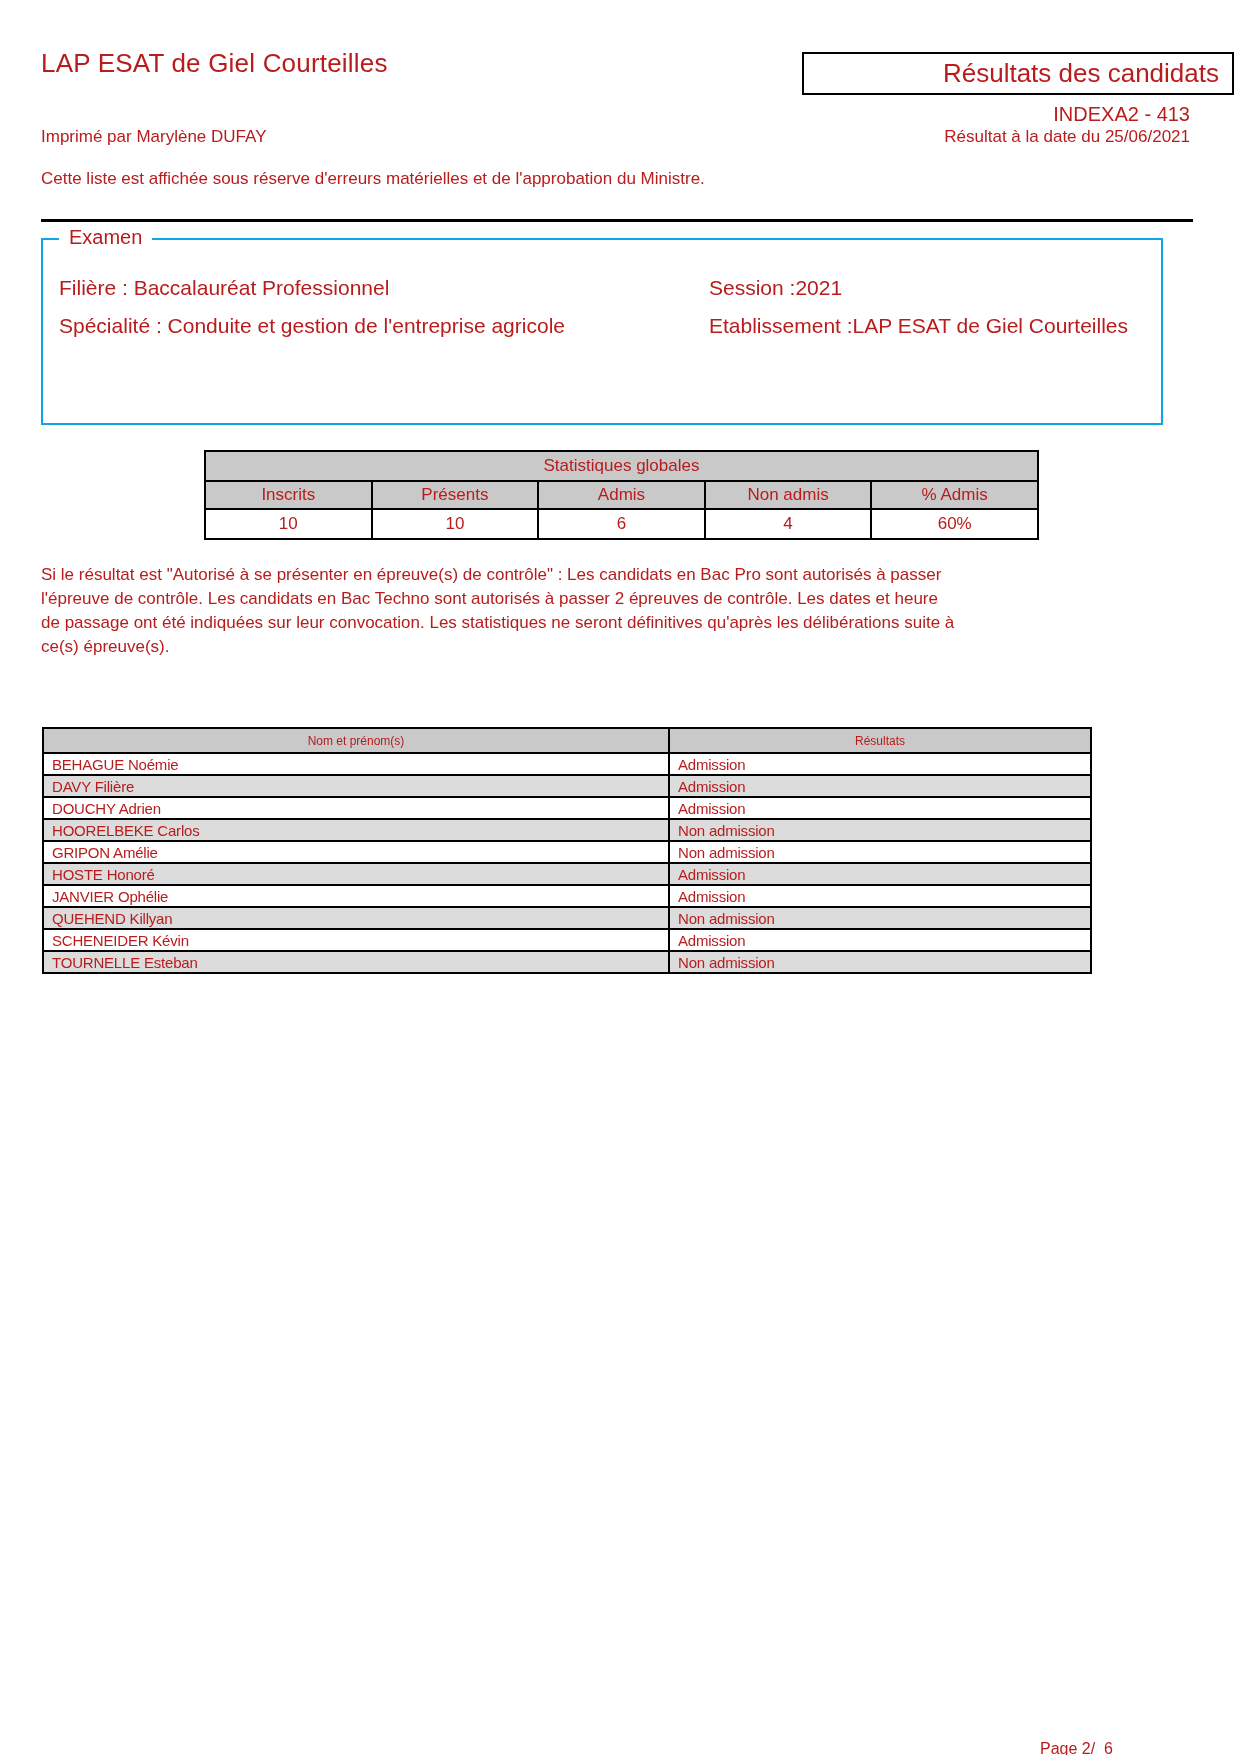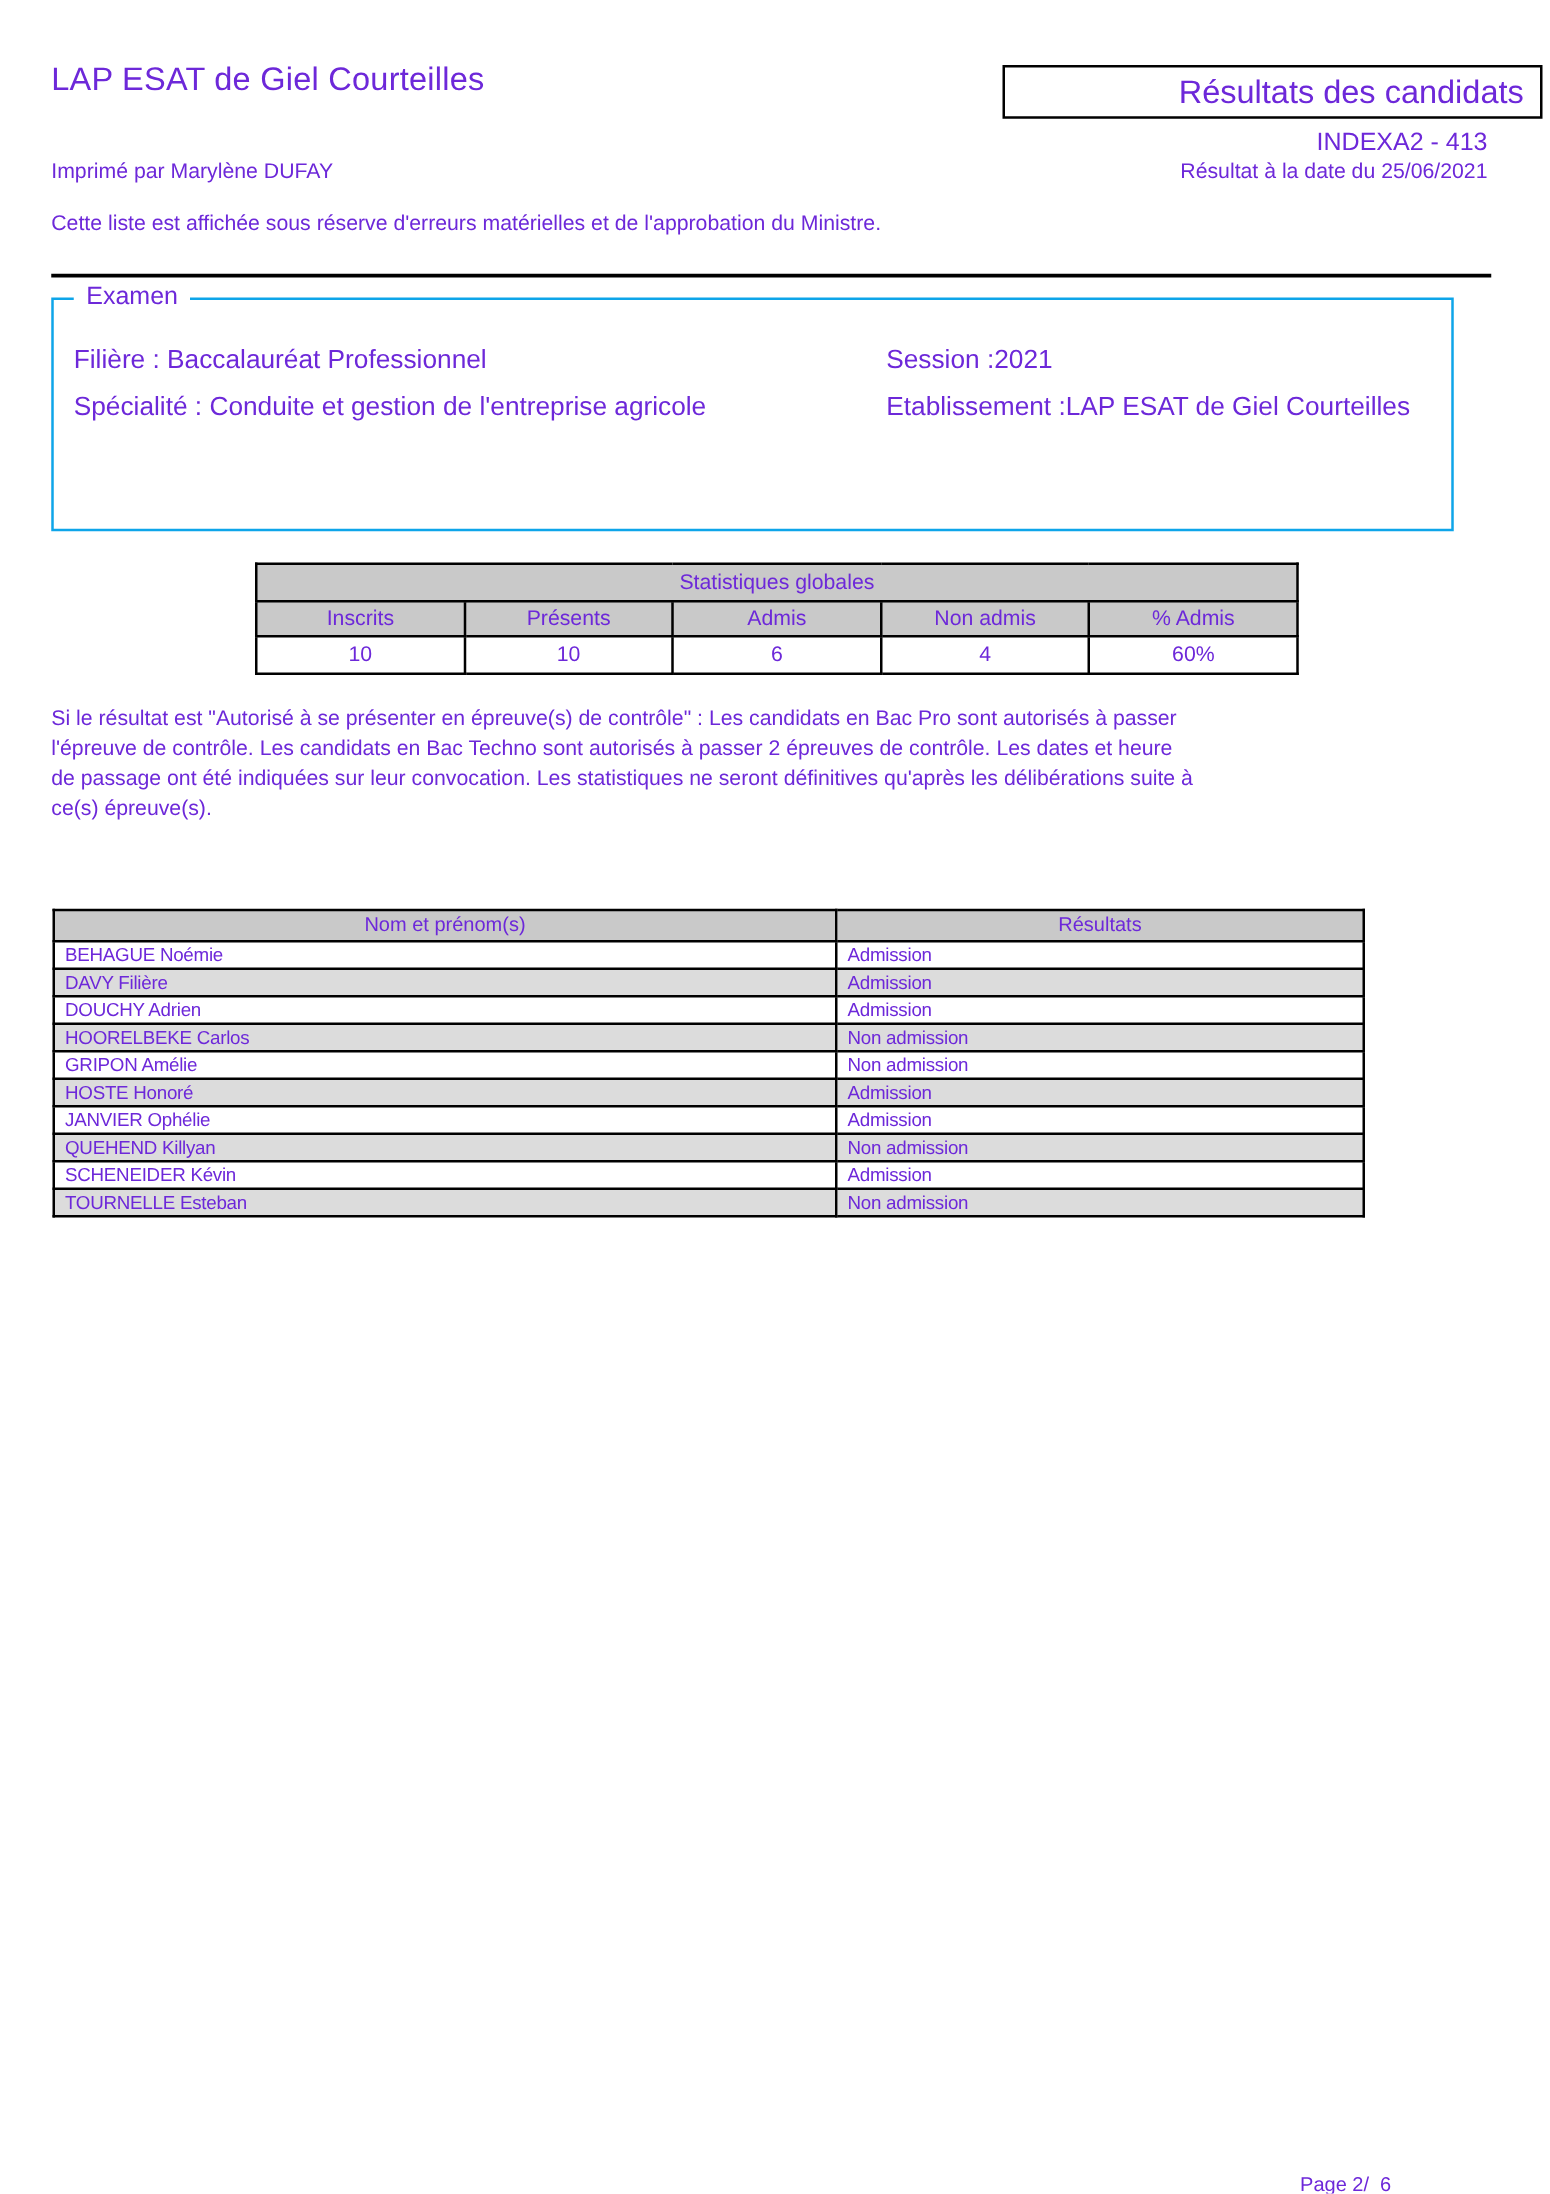--- a/index.html
+++ b/index.html
@@ -1,21 +1,21 @@
 <!DOCTYPE html>
 <html><head>
 <meta charset="utf-8">
 <style>
   html,body { margin:0; padding:0; background:#fff; }
   .page {
     position:relative;
     width:1240px; height:1755px;
     background:#ffffff;
     font-family:"Liberation Sans", sans-serif;
-    color:#6d28d9;
+    color:#b91c1c;
     overflow:hidden;
   }
   
   .school-name {
     position:absolute; left:41px; top:48px;
     font-size:26px; letter-spacing:0.2px;
   }
   .title-box {
     position:absolute; left:802px; top:52px; width:432px; height:43px;
     border:2px solid #000; box-sizing:border-box;
@@ -74,21 +74,21 @@
   .cand-table {
     position:absolute; left:42px; top:727px; width:1044px;
     border-collapse:collapse; table-layout:fixed;
     font-size:15px;
   }
   .cand-table td, .cand-table th {
     border:2px solid #000; font-weight:normal;
     padding:0 0 0 8px; text-align:left; overflow:hidden; white-space:nowrap;
   }
   .cand-table thead th {
-    text-align:center; padding:0; height:23px; font-size:16px;
+    text-align:center; padding:0; height:23px; font-size:12px;
   }
   .cand-table tbody td { height:20px; letter-spacing:-0.2px; }
   .cand-table tbody tr:nth-child(even) td { background:#dcdcdc; }
   .col-name { width:624px; }
   .col-res  { width:420px; }
   .gray-bg { background:#c9c9c9; }
   
   .footer {
     position:absolute; right:127px; top:1740px;
     font-size:16px; white-space:pre;margin-left:42px;

